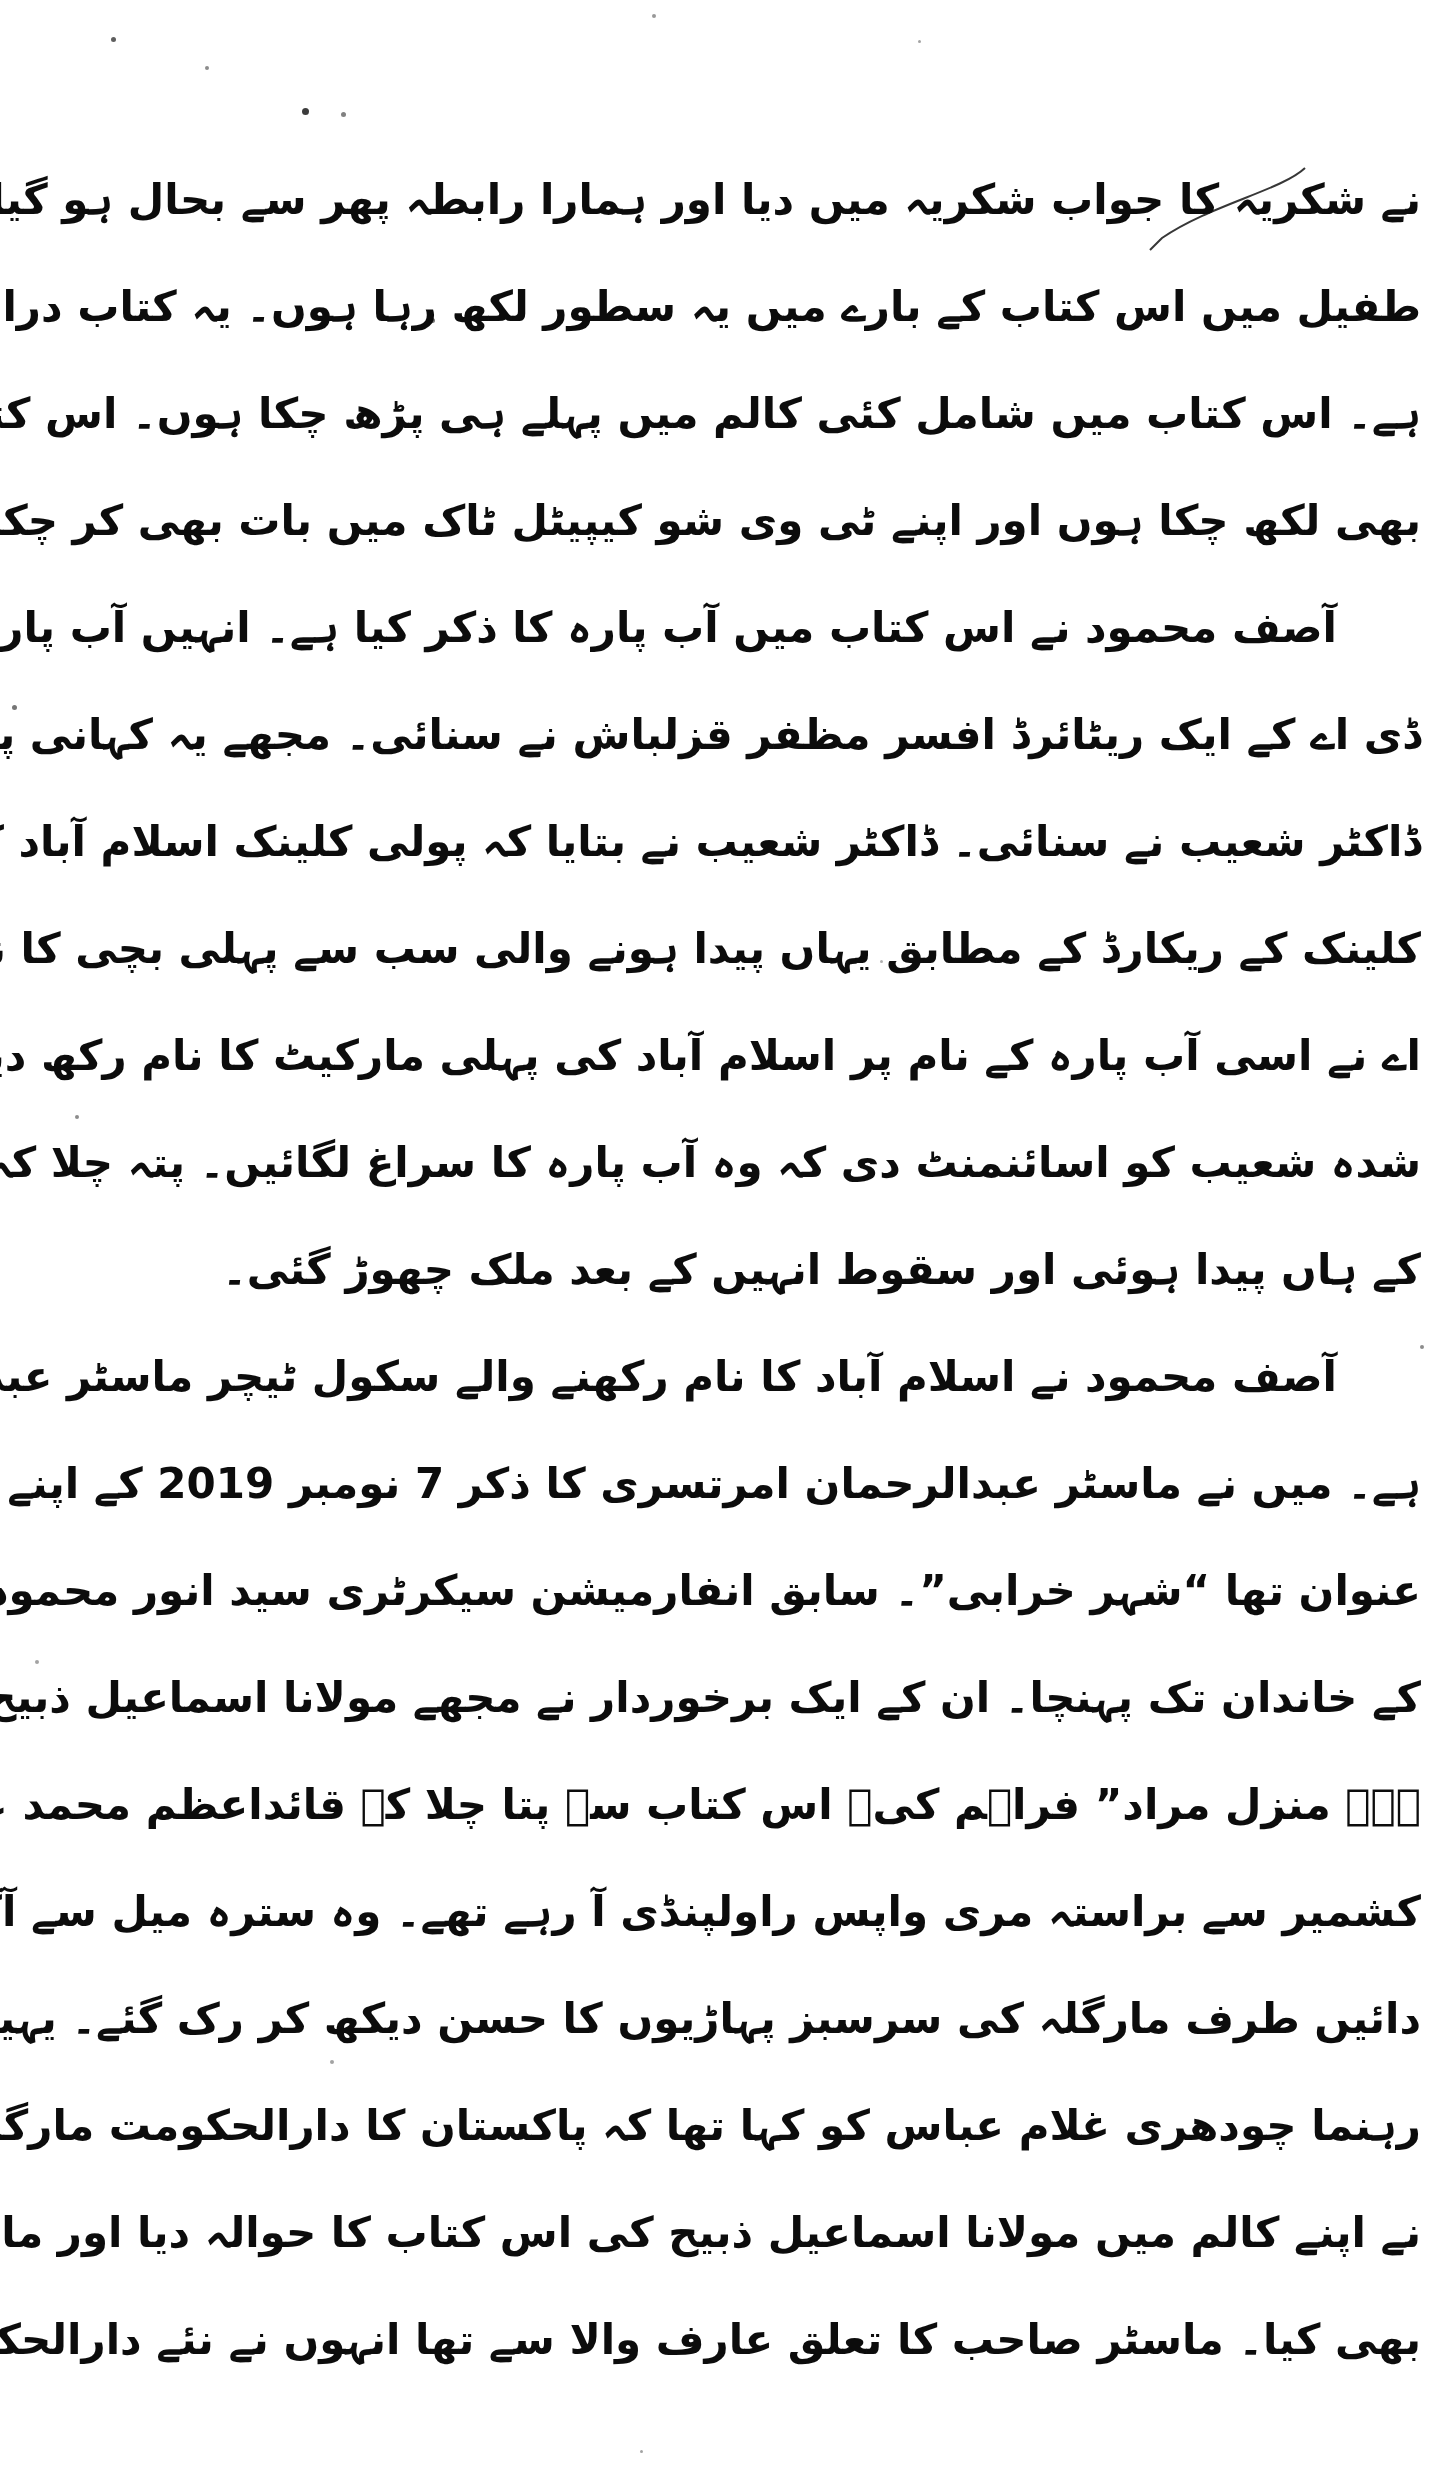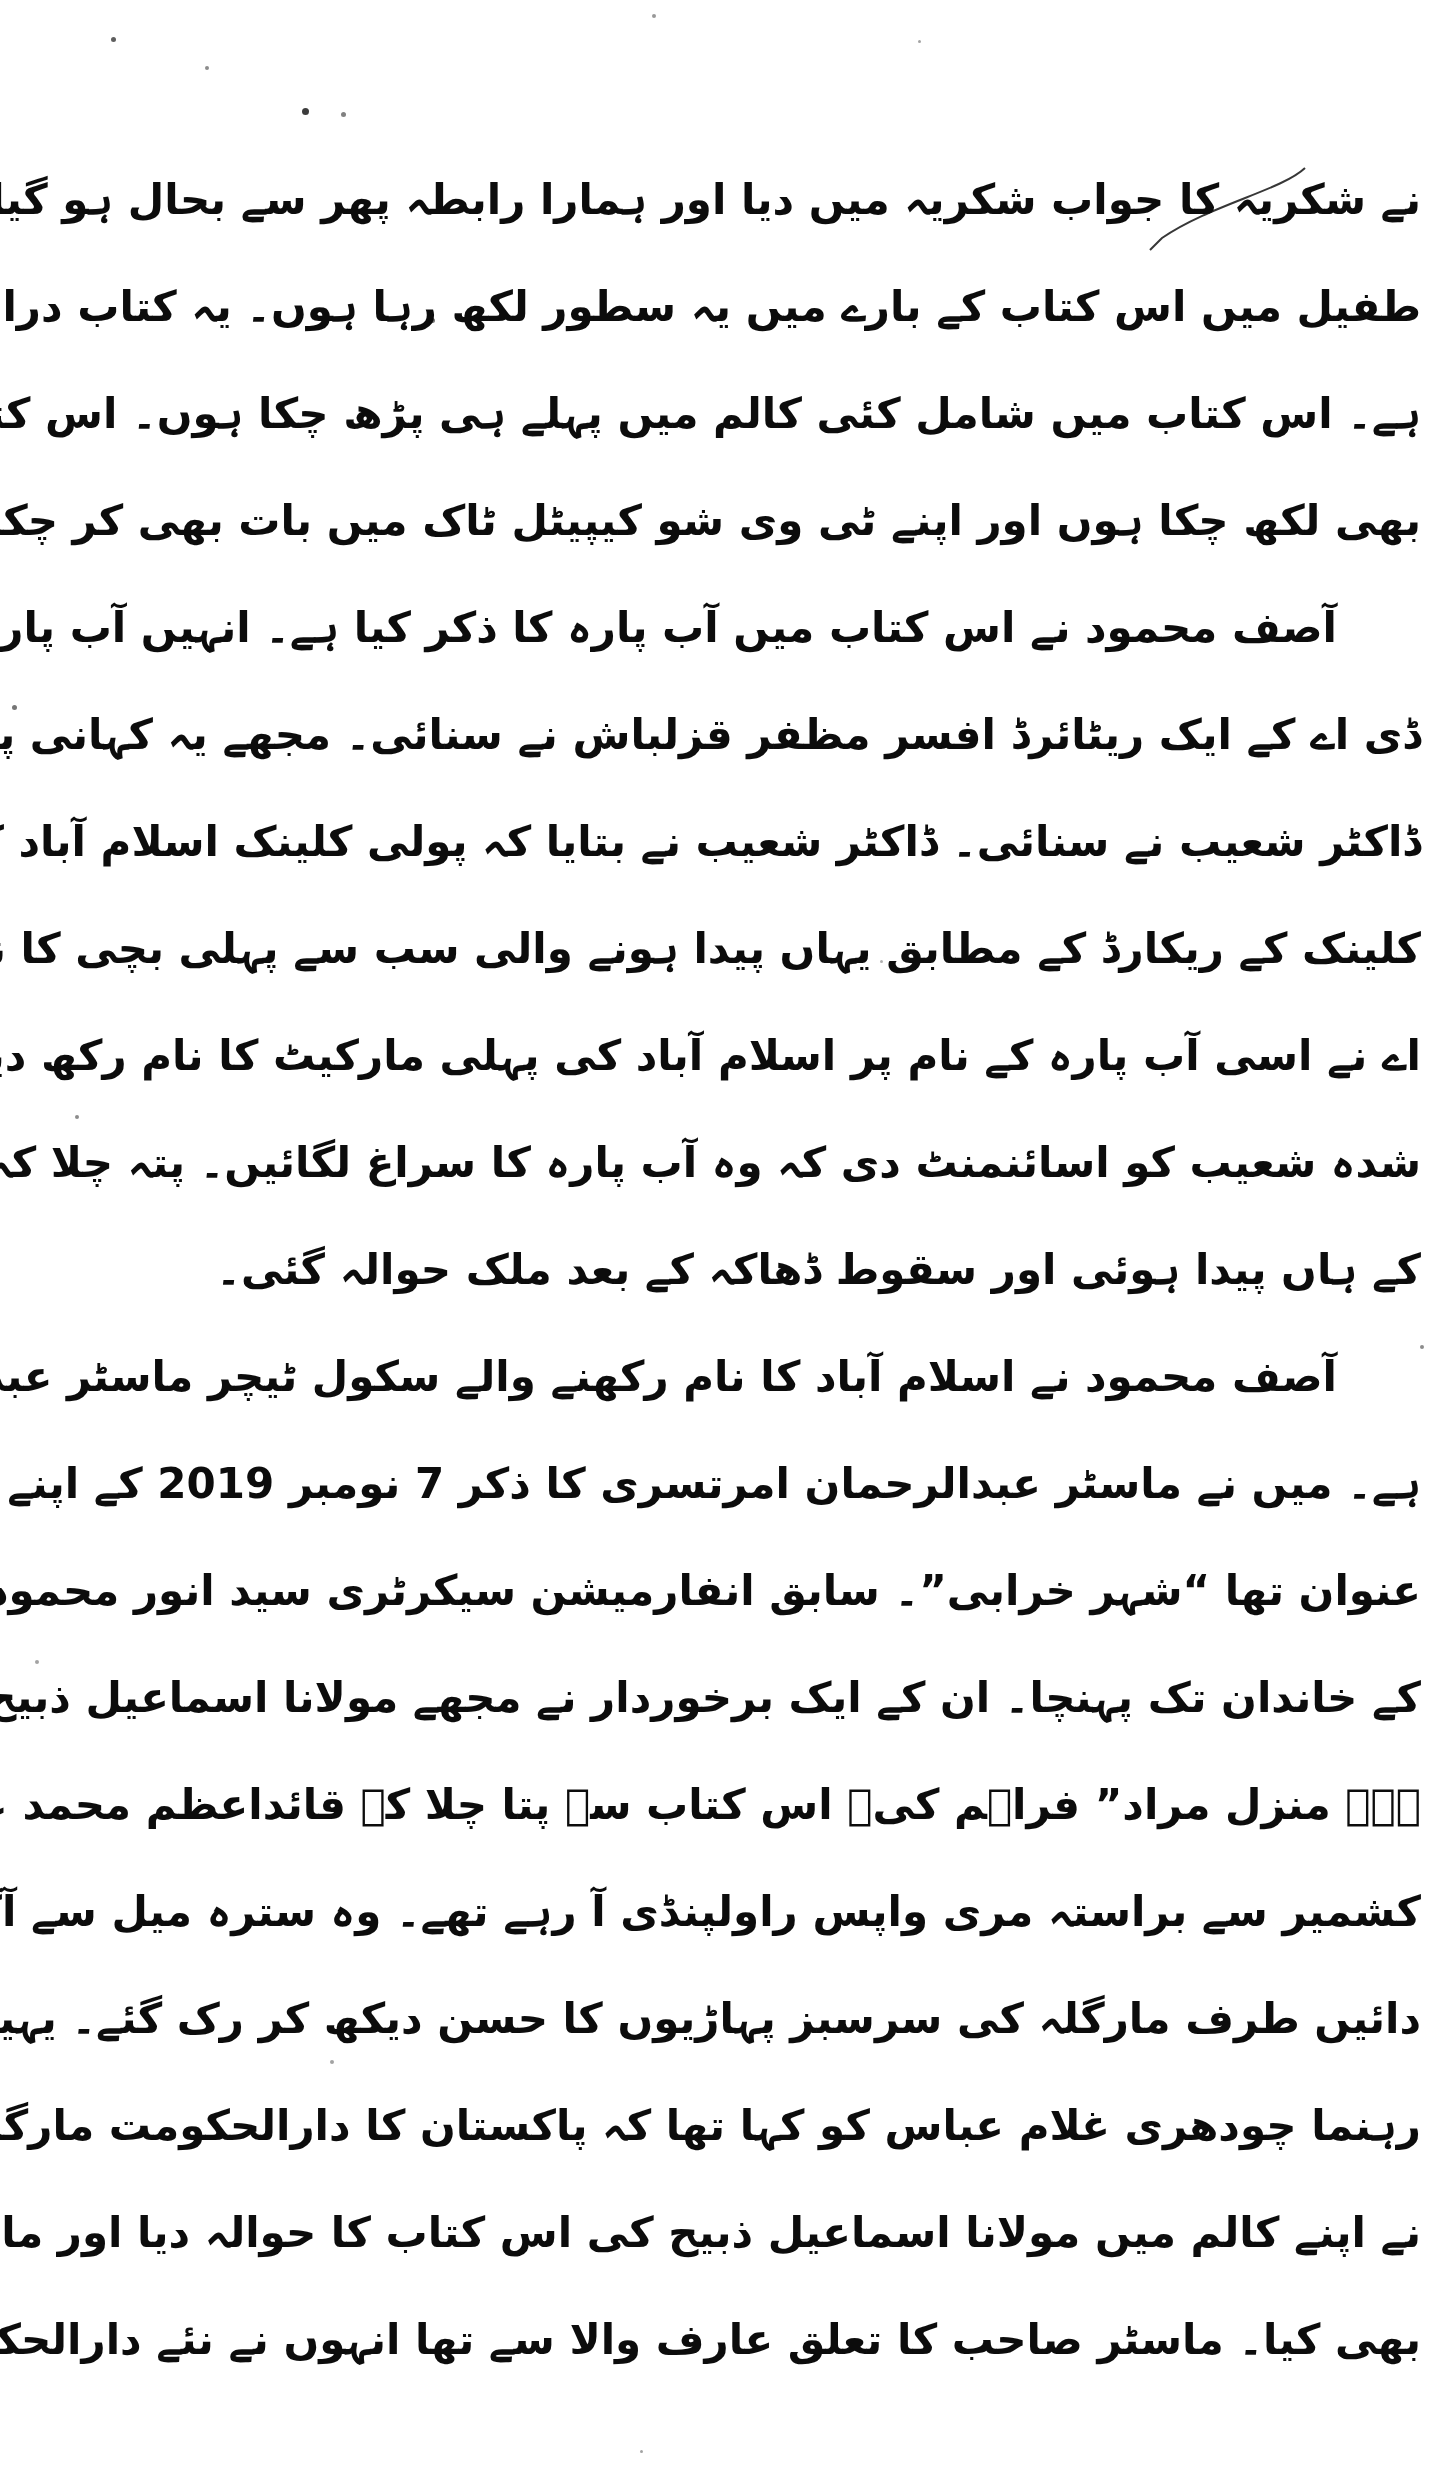--- a/index.html
+++ b/index.html
@@ -72,21 +72,21 @@
     <p class="ln j">نے شکریہ کا جواب شکریہ میں دیا اور ہمارا رابطہ پھر سے بحال ہو گیا۔ انہی بحال شدہ رابطوں کے</p>
     <p class="ln j">طفیل میں اس کتاب کے بارے میں یہ سطور لکھ رہا ہوں۔ یہ کتاب دراصل میرے دل کی آواز</p>
     <p class="ln j">ہے۔ اس کتاب میں شامل کئی کالم میں پہلے ہی پڑھ چکا ہوں۔ اس کتاب کے کچھ کرداروں پر میں</p>
     <p class="ln">بھی لکھ چکا ہوں اور اپنے ٹی وی شو کیپیٹل ٹاک میں بات بھی کر چکا ہوں۔</p>
     <p class="ln j indent">آصف محمود نے اس کتاب میں آب پارہ کا ذکر کیا ہے۔ انہیں آب پارہ کی کہانی سی</p>
     <p class="ln j">ڈی اے کے ایک ریٹائرڈ افسر مظفر قزلباش نے سنائی۔ مجھے یہ کہانی پولی کلینک کے سابق ایم ایس</p>
     <p class="ln j">ڈاکٹر شعیب نے سنائی۔ ڈاکٹر شعیب نے بتایا کہ پولی کلینک اسلام آباد کا پہلا ہسپتال تھا اور پولی</p>
     <p class="ln j">کلینک کے ریکارڈ کے مطابق یہاں پیدا ہونے والی سب سے پہلی بچی کا نام آب پارہ تھا اور سی ڈی</p>
     <p class="ln j">اے نے اسی آب پارہ کے نام پر اسلام آباد کی پہلی مارکیٹ کا نام رکھ دیا۔ میں نے اپنی ایک رپورٹر</p>
     <p class="ln j">شدہ شعیب کو اسائنمنٹ دی کہ وہ آب پارہ کا سراغ لگائیں۔ پتہ چلا کہ آب پارہ بنگالی والدین</p>
-    <p class="ln">کے ہاں پیدا ہوئی اور سقوط ڈھاکہ کے بعد ملک حوالہ گئی۔</p>
+    <p class="ln">کے ہاں پیدا ہوئی اور سقوط انہیں کے بعد ملک چھوڑ گئی۔</p>
     <p class="ln j indent">آصف محمود نے اسلام آباد کا نام رکھنے والے سکول ٹیچر ماسٹر عبدالرحمان کا بھی ذکر کیا</p>
     <p class="ln j">ہے۔ میں نے ماسٹر عبدالرحمان امرتسری کا ذکر 7 نومبر 2019 کے اپنے کالم میں کیا تھا جس کا</p>
     <p class="ln j">عنوان تھا “شہر خرابی”۔ سابق انفارمیشن سیکرٹری سید انور محمود کے ذریعے میں مولانا اسماعیل ذبیح</p>
     <p class="ln j">کے خاندان تک پہنچا۔ ان کے ایک برخوردار نے مجھے مولانا اسماعیل ذبیح کی کتاب “اسلام آباد</p>
     <p class="ln j">۔۔۔ منزل مراد” فراہم کی۔ اس کتاب سے پتا چلا کہ قائداعظم محمد علی جناحؒ 26 جولائی 1944 کو</p>
     <p class="ln j">کشمیر سے براستہ مری واپس راولپنڈی آ رہے تھے۔ وہ سترہ میل سے آگے مل پور کے قریب پہنچے</p>
     <p class="ln j">دائیں طرف مارگلہ کی سرسبز پہاڑیوں کا حسن دیکھ کر رک گئے۔ یہیں انہوں نے مسلم کانفرنس کے</p>
     <p class="ln j">رہنما چودھری غلام عباس کو کہا تھا کہ پاکستان کا دارالحکومت مارگلہ کی ان پہاڑیوں میں ہو گا۔ میں</p>
     <p class="ln j">نے اپنے کالم میں مولانا اسماعیل ذبیح کی اس کتاب کا حوالہ دیا اور ماسٹر عبدالرحمان امرتسری کا ذکر</p>
     <p class="ln j">بھی کیا۔ ماسٹر صاحب کا تعلق عارف والا سے تھا انہوں نے نئے دارالحکومت کا نام اسلام آباد تجویز</p>

